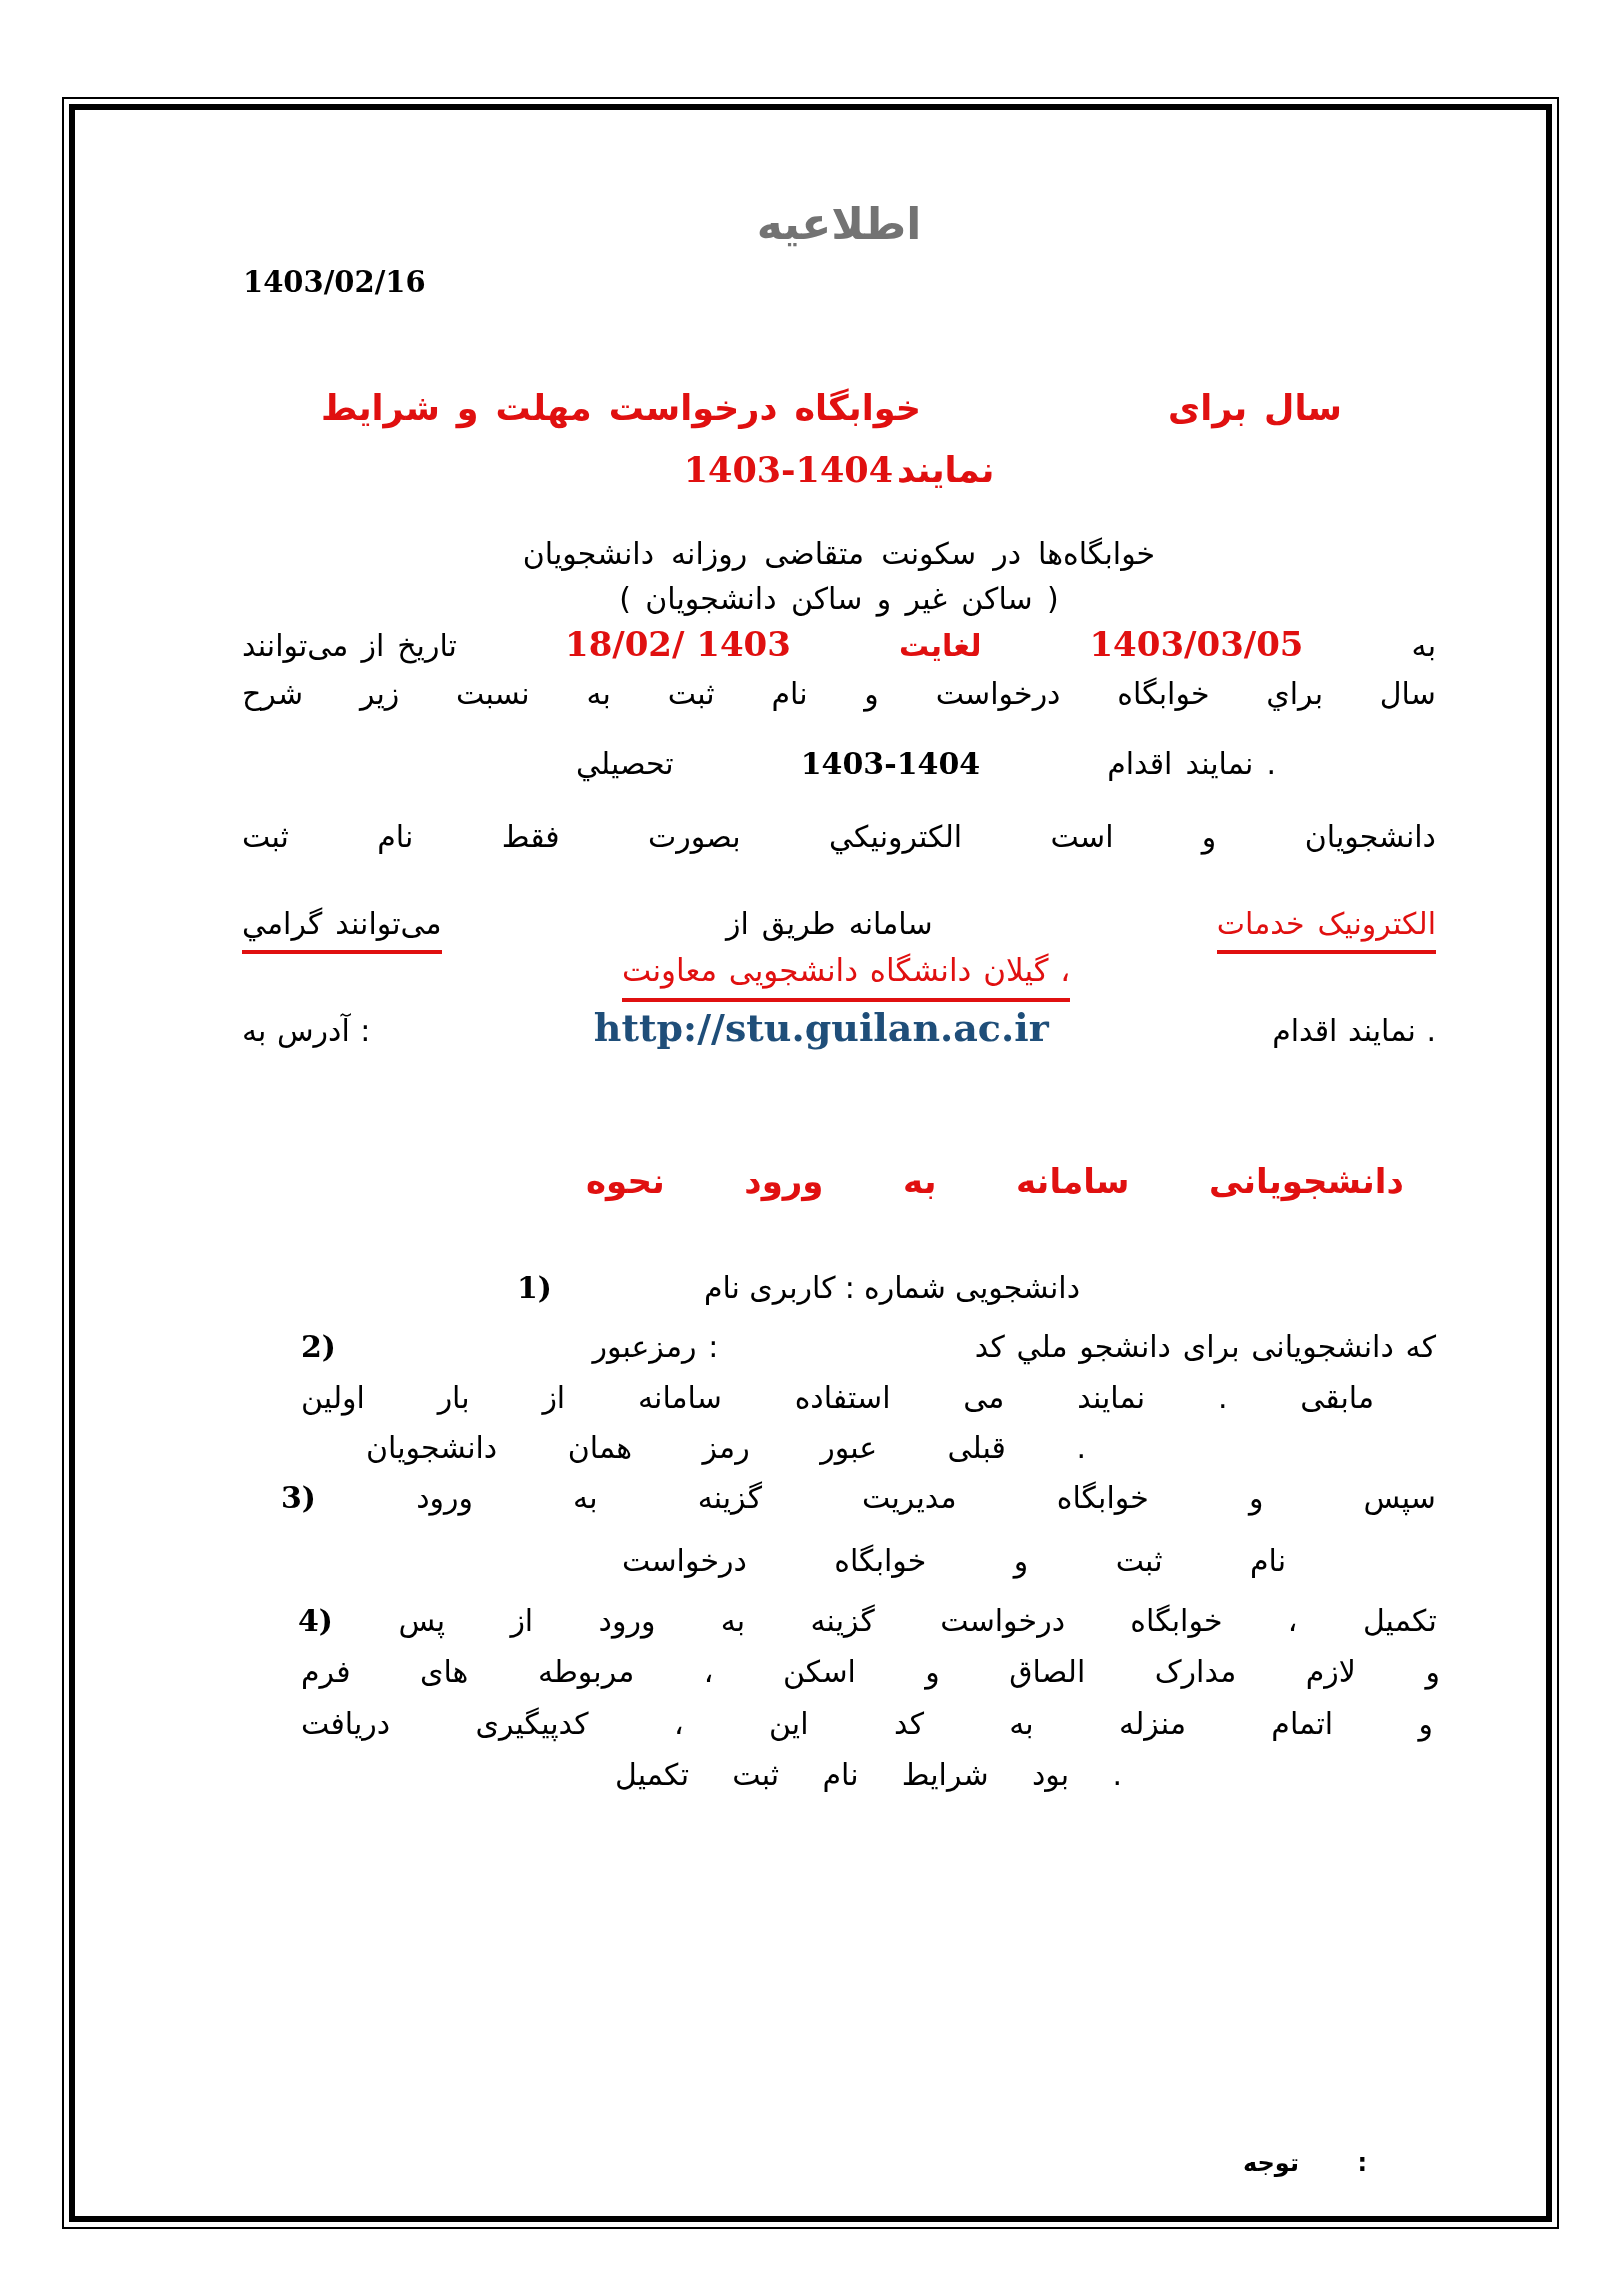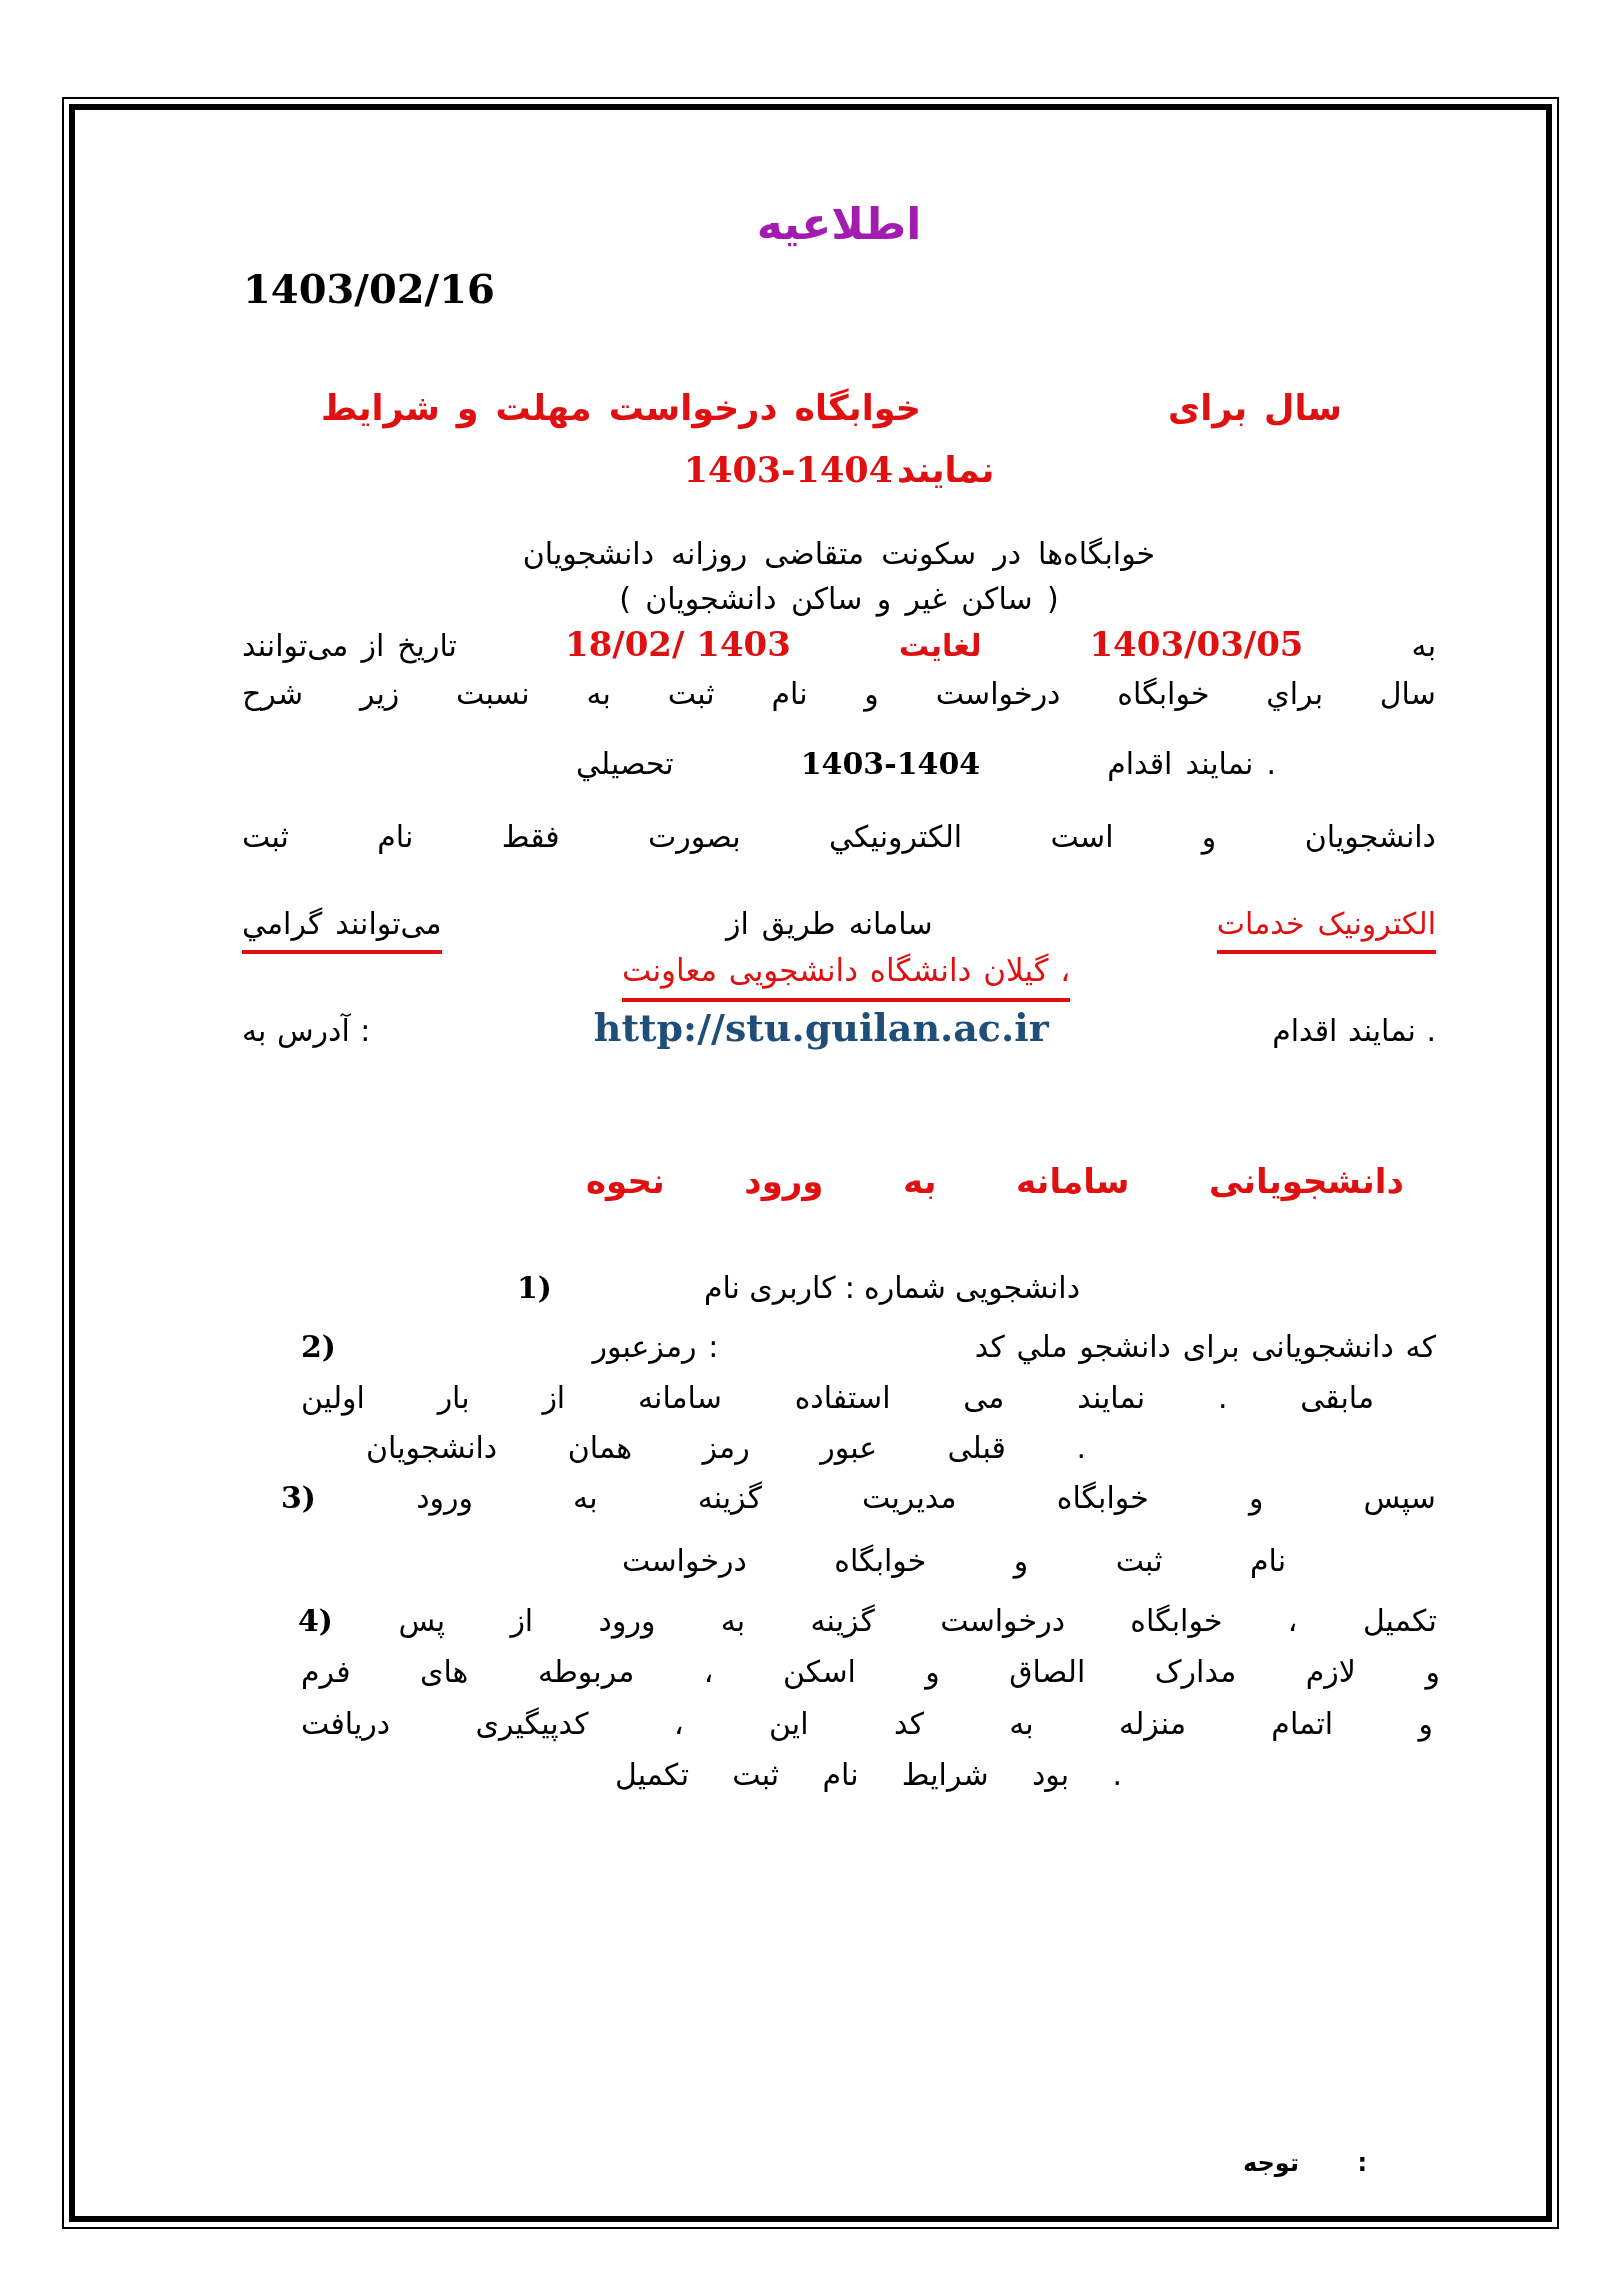--- a/index.html
+++ b/index.html
@@ -25,22 +25,22 @@
   .serifdig{font-family:"DejaVu Serif",serif;font-weight:bold;}
 </style>
 </head>
 <body>
 
 <div class="frame-outer">
   <div class="frame-inner"></div>
 </div>
 
 <div id="content">
-    <div class="line" style="top: 196px; left: 242px; width: 1194px; justify-content: center; column-gap: 18.3px; font-size: 44px; color: #a21caf; font-weight: bold;"><span class="tok" dir="rtl">اطلاعیه</span></div>
-    <div class="line" style="top: 264px; left: 243px; width: 222px; justify-content: flex-start; column-gap: 6.5px; font-size: 40px; color: rgb(0, 0, 0); font-weight: bold;"><span class="tok serifdig" dir="ltr">1403/02/16</span></div>
+    <div class="line" style="top: 196px; left: 242px; width: 1194px; justify-content: center; column-gap: 18.3px; font-size: 44px; color: #737373; font-weight: bold;"><span class="tok" dir="rtl">اطلاعیه</span></div>
+    <div class="line" style="top: 264px; left: 243px; width: 222px; justify-content: flex-start; column-gap: 6.5px; font-size: 29px; color: rgb(0, 0, 0); font-weight: bold;"><span class="tok serifdig" dir="ltr">1403/02/16</span></div>
     <div class="line" style="top: 387px; left: 321px; width: 1021px; justify-content: space-between; column-gap: 19.6px; font-size: 35px; color: rgb(224, 16, 16); font-weight: bold;"><span class="seg" style="column-gap: 17px;"><span class="tok" dir="rtl">شرایط</span><span class="tok" dir="rtl">و</span><span class="tok" dir="rtl">مهلت</span><span class="tok" dir="rtl">درخواست</span><span class="tok" dir="rtl">خوابگاه</span></span><span class="seg" style="column-gap: 17px;"><span class="tok" dir="rtl">برای</span><span class="tok" dir="rtl">سال</span></span></div>
     <div class="line" style="top: 448px; left: 242px; width: 1194px; justify-content: center; column-gap: 3.9px; font-size: 35px; color: rgb(224, 16, 16); font-weight: bold;"><span class="tok serifdig" dir="ltr">1403-1404</span><span class="tok" dir="rtl">نمايند</span></div>
     <div class="line" style="top: 535px; left: 242px; width: 1194px; justify-content: center; column-gap: 17px; font-size: 30px; color: rgb(0, 0, 0);"><span class="tok" dir="rtl">دانشجویان</span><span class="tok" dir="rtl">روزانه</span><span class="tok" dir="rtl">متقاضی</span><span class="tok" dir="rtl">سکونت</span><span class="tok" dir="rtl">در</span><span class="tok" dir="rtl">خوابگاه‌ها</span></div>
     <div class="line" style="top: 580px; left: 242px; width: 1194px; justify-content: center; column-gap: 14.4px; font-size: 30px; color: rgb(0, 0, 0);"><span class="tok" dir="ltr">(</span><span class="tok" dir="rtl">دانشجویان</span><span class="tok" dir="rtl">ساکن</span><span class="tok" dir="rtl">و</span><span class="tok" dir="rtl">غیر</span><span class="tok" dir="rtl">ساکن</span><span class="tok" dir="ltr">)</span></div>
     <div class="line" style="top: 623px; left: 242px; width: 1194px; justify-content: space-between; column-gap: 15.7px; font-size: 30px; color: rgb(0, 0, 0);"><span class="seg" style="column-gap: 13px;"><span class="tok" dir="rtl">می‌توانند</span><span class="tok" dir="rtl">از</span><span class="tok" dir="rtl">تاریخ</span></span><span class="tok serifdig" dir="ltr" style="font-size: 34px; color: rgb(224, 16, 16);">18/02/ 1403</span><span class="tok" dir="rtl" style="color: rgb(224, 16, 16); font-weight: bold;">لغایت</span><span class="tok serifdig" dir="ltr" style="font-size: 34px; color: rgb(224, 16, 16);">1403/03/05</span><span class="tok" dir="rtl">به</span></div>
     <div class="line" style="top: 675px; left: 242px; width: 1194px; justify-content: space-between; column-gap: 15.7px; font-size: 30px; color: rgb(0, 0, 0);"><span class="tok" dir="rtl">شرح</span><span class="tok" dir="rtl">زیر</span><span class="tok" dir="rtl">نسبت</span><span class="tok" dir="rtl">به</span><span class="tok" dir="rtl">ثبت</span><span class="tok" dir="rtl">نام</span><span class="tok" dir="rtl">و</span><span class="tok" dir="rtl">درخواست</span><span class="tok" dir="rtl">خوابگاه</span><span class="tok" dir="rtl">براي</span><span class="tok" dir="rtl">سال</span></div>
     <div class="line" style="top: 745px; left: 576px; width: 700px; justify-content: space-between; column-gap: 15.7px; font-size: 30px; color: rgb(0, 0, 0);"><span class="tok" dir="rtl">تحصيلي</span><span class="tok serifdig" dir="ltr">1403-1404</span><span class="seg" style="column-gap: 13px;"><span class="tok" dir="rtl">اقدام</span><span class="tok" dir="rtl">نمايند</span><span class="tok" dir="ltr">.</span></span></div>
     <div class="line" style="top: 818px; left: 242px; width: 1194px; justify-content: space-between; column-gap: 15.7px; font-size: 30px; color: rgb(0, 0, 0);"><span class="tok" dir="rtl">ثبت</span><span class="tok" dir="rtl">نام</span><span class="tok" dir="rtl">فقط</span><span class="tok" dir="rtl">بصورت</span><span class="tok" dir="rtl">الکترونيکي</span><span class="tok" dir="rtl">است</span><span class="tok" dir="rtl">و</span><span class="tok" dir="rtl">دانشجویان</span></div>
     <div class="line" style="top: 869px; left: 242px; width: 1194px; justify-content: space-between; column-gap: 15.7px; font-size: 30px; color: rgb(0, 0, 0);"><span class="seg u-red" style="column-gap: 13px;"><span class="tok" dir="rtl">گرامي</span><span class="tok" dir="rtl">می‌توانند</span></span><span class="seg" style="column-gap: 13px;"><span class="tok" dir="rtl">از</span><span class="tok" dir="rtl">طریق</span><span class="tok" dir="rtl">سامانه</span></span><span class="seg u-red" style="column-gap: 13px;"><span class="tok" dir="rtl" style="color: rgb(224, 16, 16);">خدمات</span><span class="tok" dir="rtl" style="color: rgb(224, 16, 16);">الکترونیک</span></span></div>
     <div class="line" style="top: 915px; left: 622px; width: 589px; justify-content: space-between; column-gap: 14.4px; font-size: 31px; color: rgb(224, 16, 16);"><span class="seg u-red" style="column-gap: 11.8px;"><span class="tok" dir="rtl">معاونت</span><span class="tok" dir="rtl">دانشجویی</span><span class="tok" dir="rtl">دانشگاه</span><span class="tok" dir="rtl">گیلان</span><span class="tok" dir="rtl">،</span></span></div>

